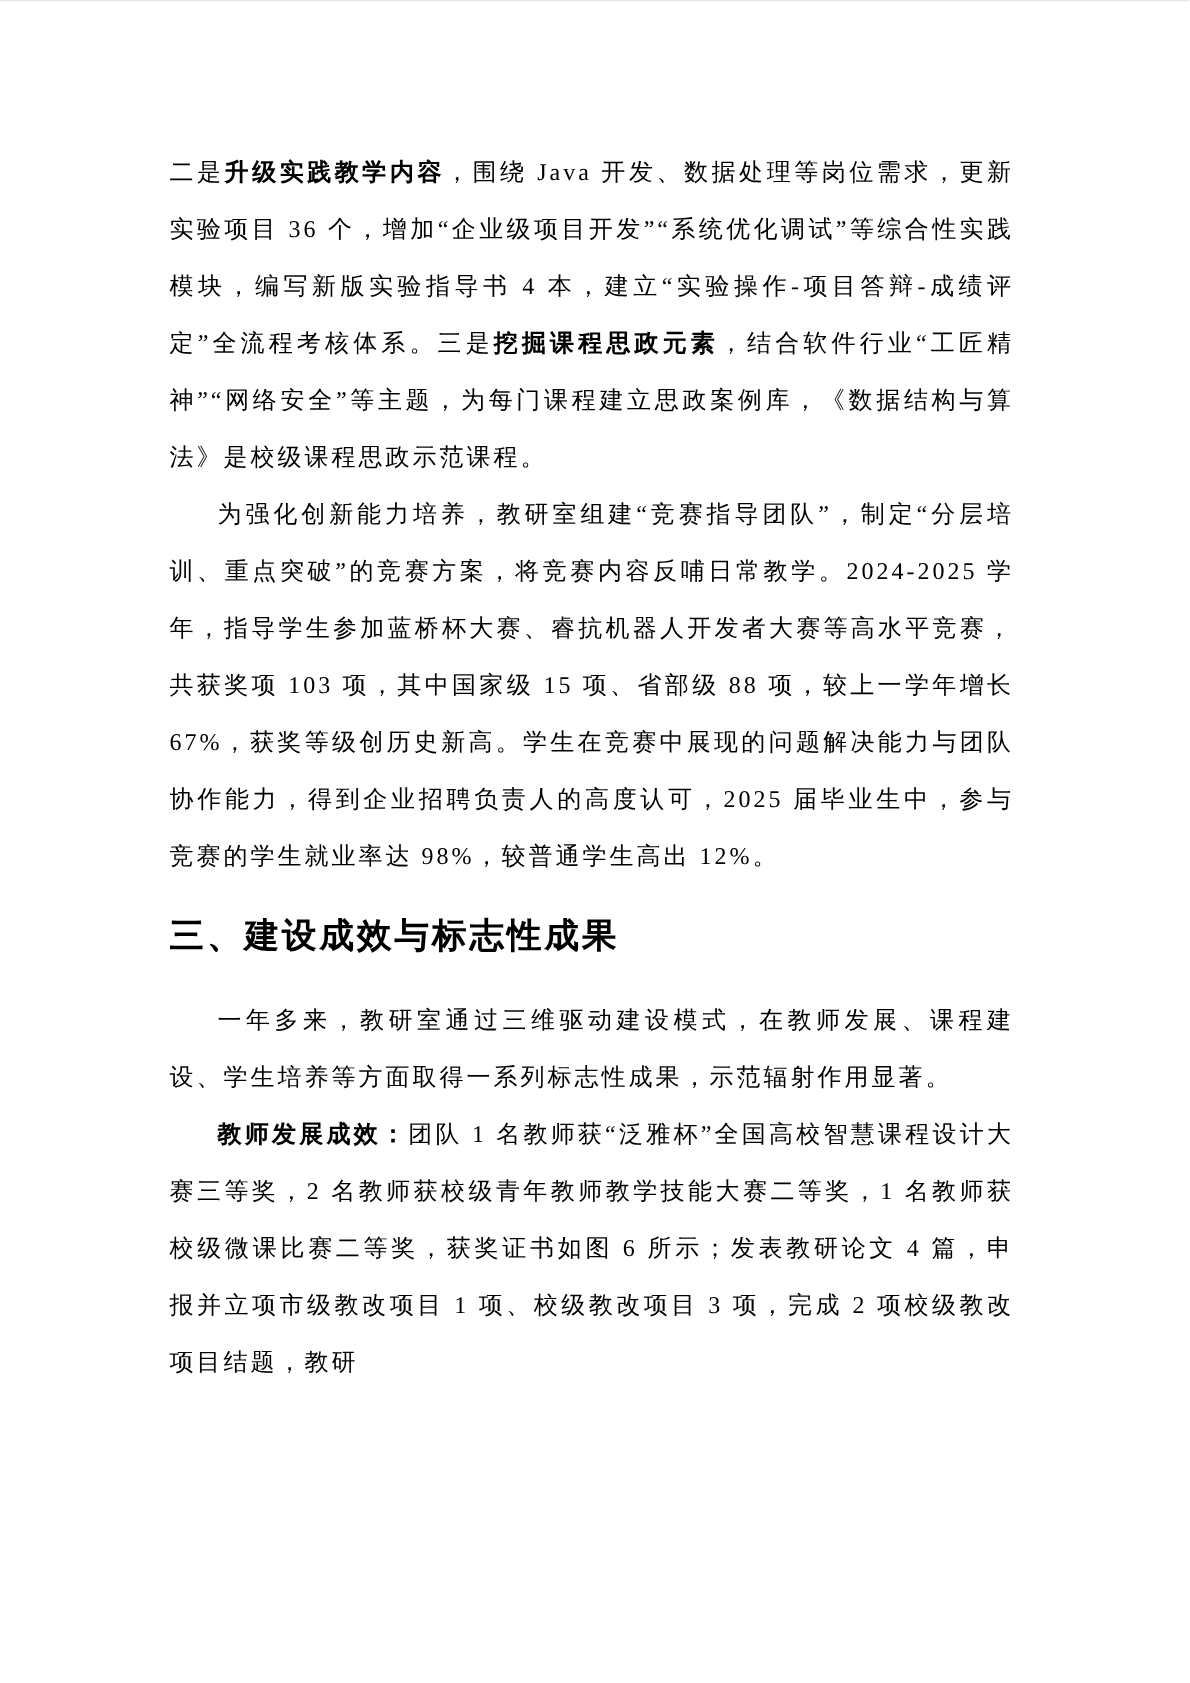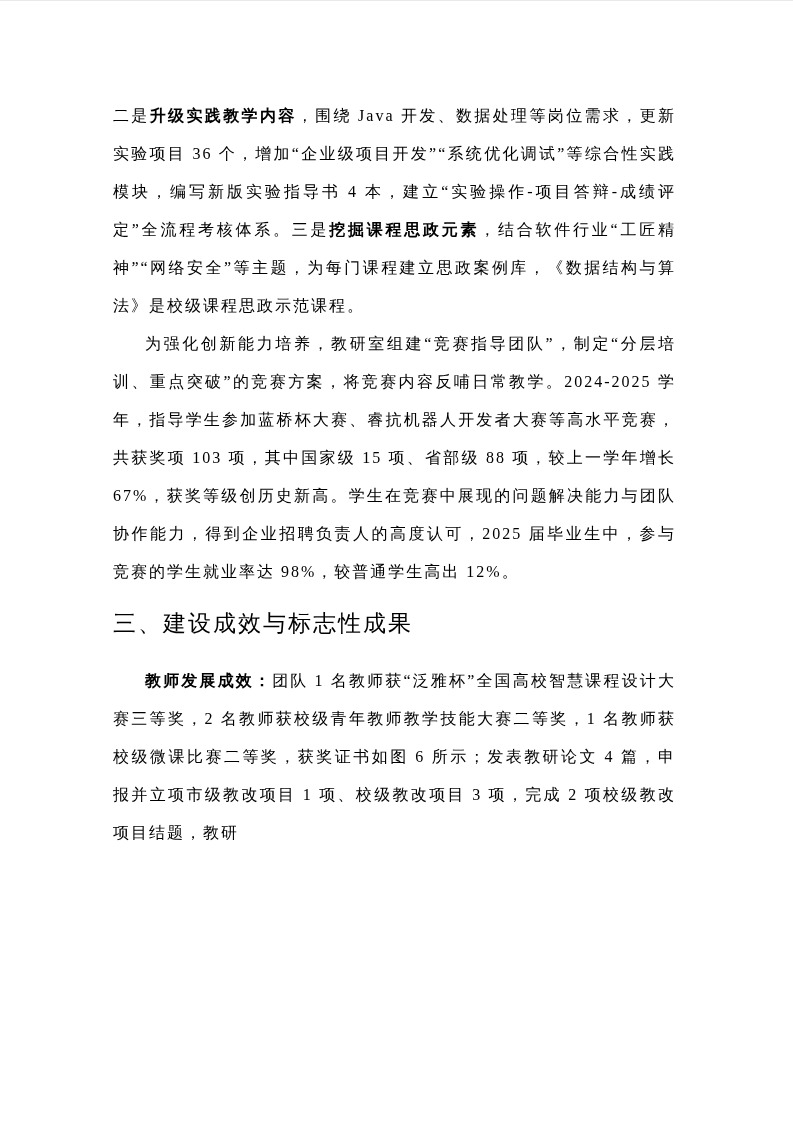--- a/index.html
+++ b/index.html
@@ -35,30 +35,31 @@
     text-indent: 2em;
   }
   .run-bold {
     font-weight: bold;
   }
   .section-heading {
     margin: 14px 0 19px 0;
     font-size: 23px;
     line-height: 38px;
     letter-spacing: 2px;
-    font-weight: normal;
+    font-weight: bold;
   }
 </style>
 </head>
 <body>
 
 <div class="page">
 
   <p class="body-par"><span>二是</span><span class="run-bold">升级实践教学内容</span><span>，围绕 Java 开发、数据处理等岗位需求，更新实验项目 36 个，增加“企业级项目开发”“系统优化调试”等综合性实践模块，编写新版实验指导书 4 本，建立“实验操作-项目答辩-成绩评定”全流程考核体系。三是</span><span class="run-bold">挖掘课程思政元素</span><span>，结合软件行业“工匠精神”“网络安全”等主题，为每门课程建立思政案例库，《数据结构与算法》是校级课程思政示范课程。</span></p>
 
   <p class="body-par indent"><span>为强化创新能力培养，教研室组建“竞赛指导团队”，制定“分层培训、重点突破”的竞赛方案，将竞赛内容反哺日常教学。2024-2025 学年，指导学生参加蓝桥杯大赛、睿抗机器人开发者大赛等高水平竞赛，共获奖项 103 项，其中国家级 15 项、省部级 88 项，较上一学年增长 67%，获奖等级创历史新高。学生在竞赛中展现的问题解决能力与团队协作能力，得到企业招聘负责人的高度认可，2025 届毕业生中，参与竞赛的学生就业率达 98%，较普通学生高出 12%。</span></p>
 
   <h3 class="section-heading">三、建设成效与标志性成果</h3>
 
+  <p class="body-par indent"><span>一年多来，教研室通过三维驱动建设模式，在教师发展、课程建设、学生培养等方面取得一系列标志性成果，示范辐射作用显著。</span></p>
 
   <p class="body-par indent"><span class="run-bold">教师发展成效：</span><span>团队 1 名教师获“泛雅杯”全国高校智慧课程设计大赛三等奖，2 名教师获校级青年教师教学技能大赛二等奖，1 名教师获校级微课比赛二等奖，获奖证书如图 6 所示；发表教研论文 4 篇，申报并立项市级教改项目 1 项、校级教改项目 3 项，完成 2 项校级教改项目结题，教研</span></p>
 
 </div>
 
 </body></html>

